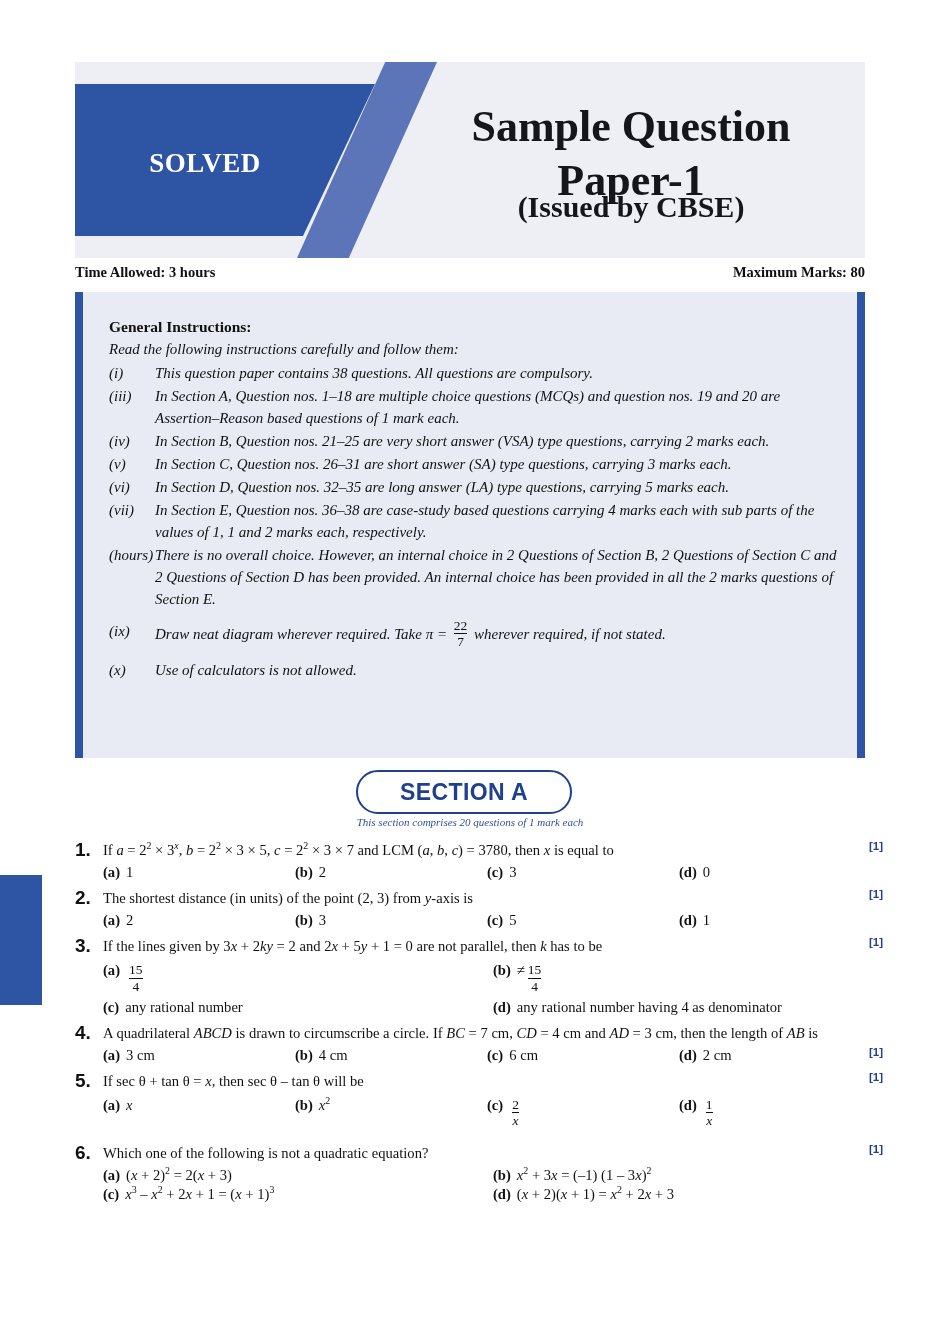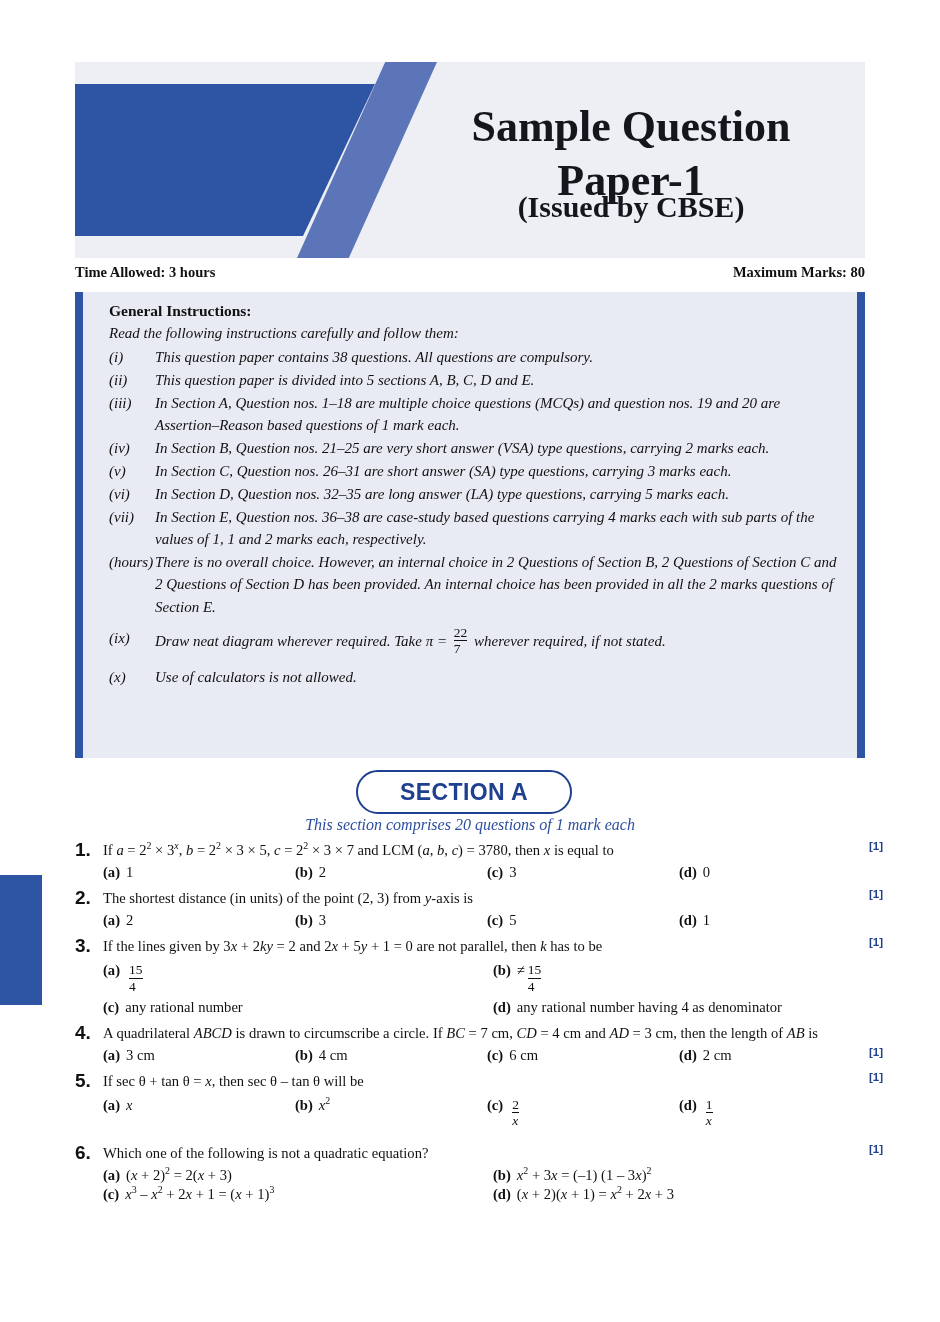--- a/index.html
+++ b/index.html
@@ -97,21 +97,21 @@
   .instructions {
     position: absolute;
     left: 75px;
     top: 292px;
     width: 790px;
     height: 466px;
     background: #e8ebf4;
     border-left: 8px solid #2e55a3;
     border-right: 8px solid #2e55a3;
     box-sizing: border-box;
-    padding: 10px 20px 0 26px;
+    padding: 26px 20px 0 26px;
   }
   .instr-head {
     font-size: 15.5px;
     font-weight: bold;
     margin-bottom: 5px;
     color: #111111;
   }
   .instr-lead {
     font-style: italic;
     font-size: 15px;
@@ -127,20 +127,21 @@
   .instr-item.spaced { margin-top: 9px; }
   .instr-num {
     width: 46px;
     flex: 0 0 46px;
   }
   .instr-text { flex: 1 1 auto; }
 
   .frac {
     display: inline-block;
     vertical-align: middle;
+    text-align: center;
     font-style: normal;
     line-height: 1.05;
     margin: 0 3px;
     position: relative;
     top: -1px;
   }
   .frac .num { display: block; font-size: 13.5px; }
   .frac .den {
     display: block;
     font-size: 13.5px;
@@ -167,21 +168,21 @@
     color: #1f3f8f;
     letter-spacing: 0.4px;
   }
   .section-note {
     position: absolute;
     left: 75px;
     top: 816px;
     width: 790px;
     text-align: center;
     font-style: italic;
-    font-size: 16px;
+    font-size: 11px;
     color: #2e4f9e;
   }
 
   
   .page-tab {
     position: absolute;
     left: 0;
     top: 875px;
     width: 42px;
     height: 130px;
@@ -247,40 +248,37 @@
 
   i.v { font-style: italic; }
   sup { font-size: 0.68em; vertical-align: super; line-height: 0; }
 </style>
 </head>
 <body>
 
 <div class="banner">
   <div class="banner-dark"></div>
   <div class="banner-stripe"></div>
+  <div class="solved-label">SOLVED</div>
   <div class="banner-title">Sample Question Paper-1</div>
   <div class="banner-sub">(Issued by CBSE)</div>
 </div>
 
 <div class="meta-row">
   <span>Time Allowed: 3 hours</span>
   <span>Maximum Marks: 80</span>
 </div>
 
 <div class="instructions">
   <div class="instr-head">General Instructions:</div>
   <div class="instr-lead">Read the following instructions carefully and follow them:</div>
 
   <div class="instr-item">
     <span class="instr-num">(i)</span>
     <span class="instr-text">This question paper contains 38 questions. All questions are compulsory.</span>
-  </div>
-  <div class="instr-item">
-    <span class="instr-num">(ii)</span>
-    <span class="instr-text">This question paper is divided into 5 sections A, B, C, D and E.</span>
   </div>
   <div class="instr-item">
     <span class="instr-num">(iii)</span>
     <span class="instr-text">In Section A, Question nos. 1–18 are multiple choice questions (MCQs) and question nos. 19 and 20 are Assertion–Reason based questions of 1 mark each.</span>
   </div>
   <div class="instr-item">
     <span class="instr-num">(iv)</span>
     <span class="instr-text">In Section B, Question nos. 21–25 are very short answer (VSA) type questions, carrying 2 marks each.</span>
   </div>
   <div class="instr-item">

